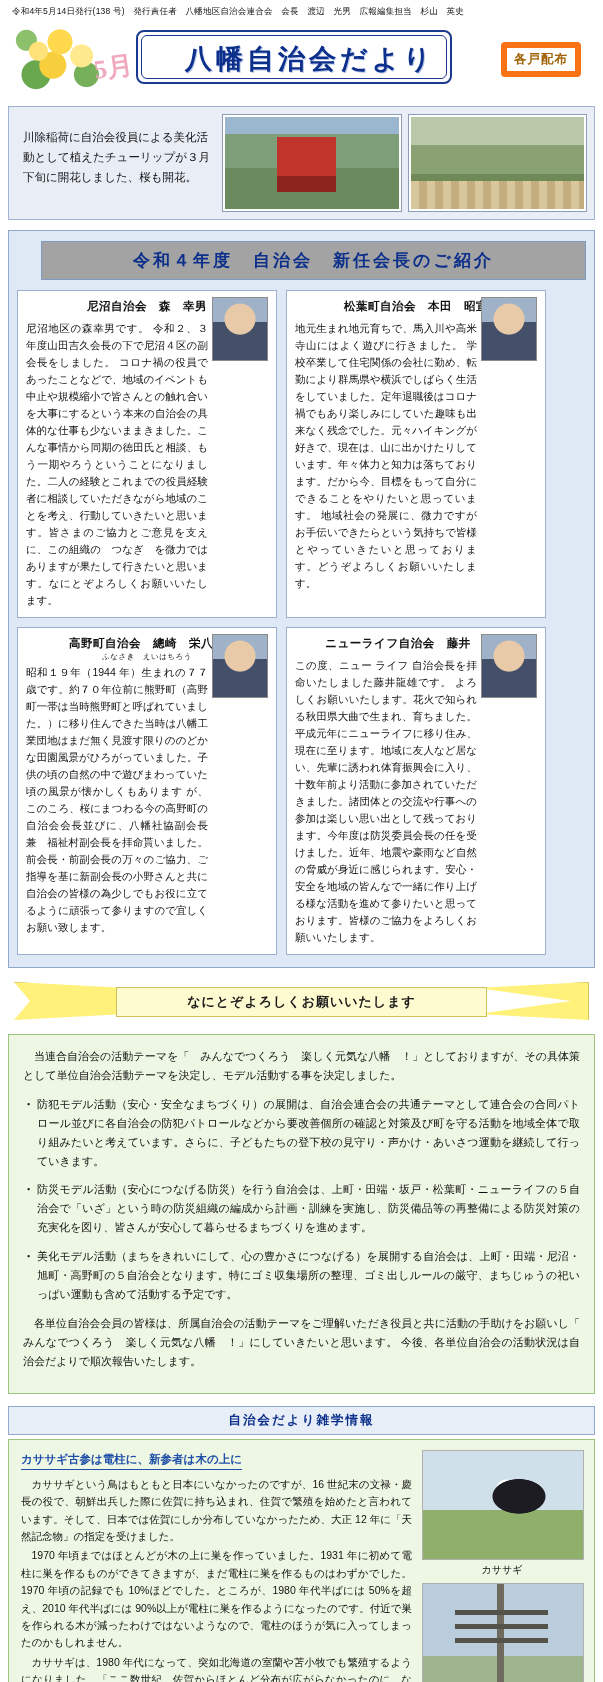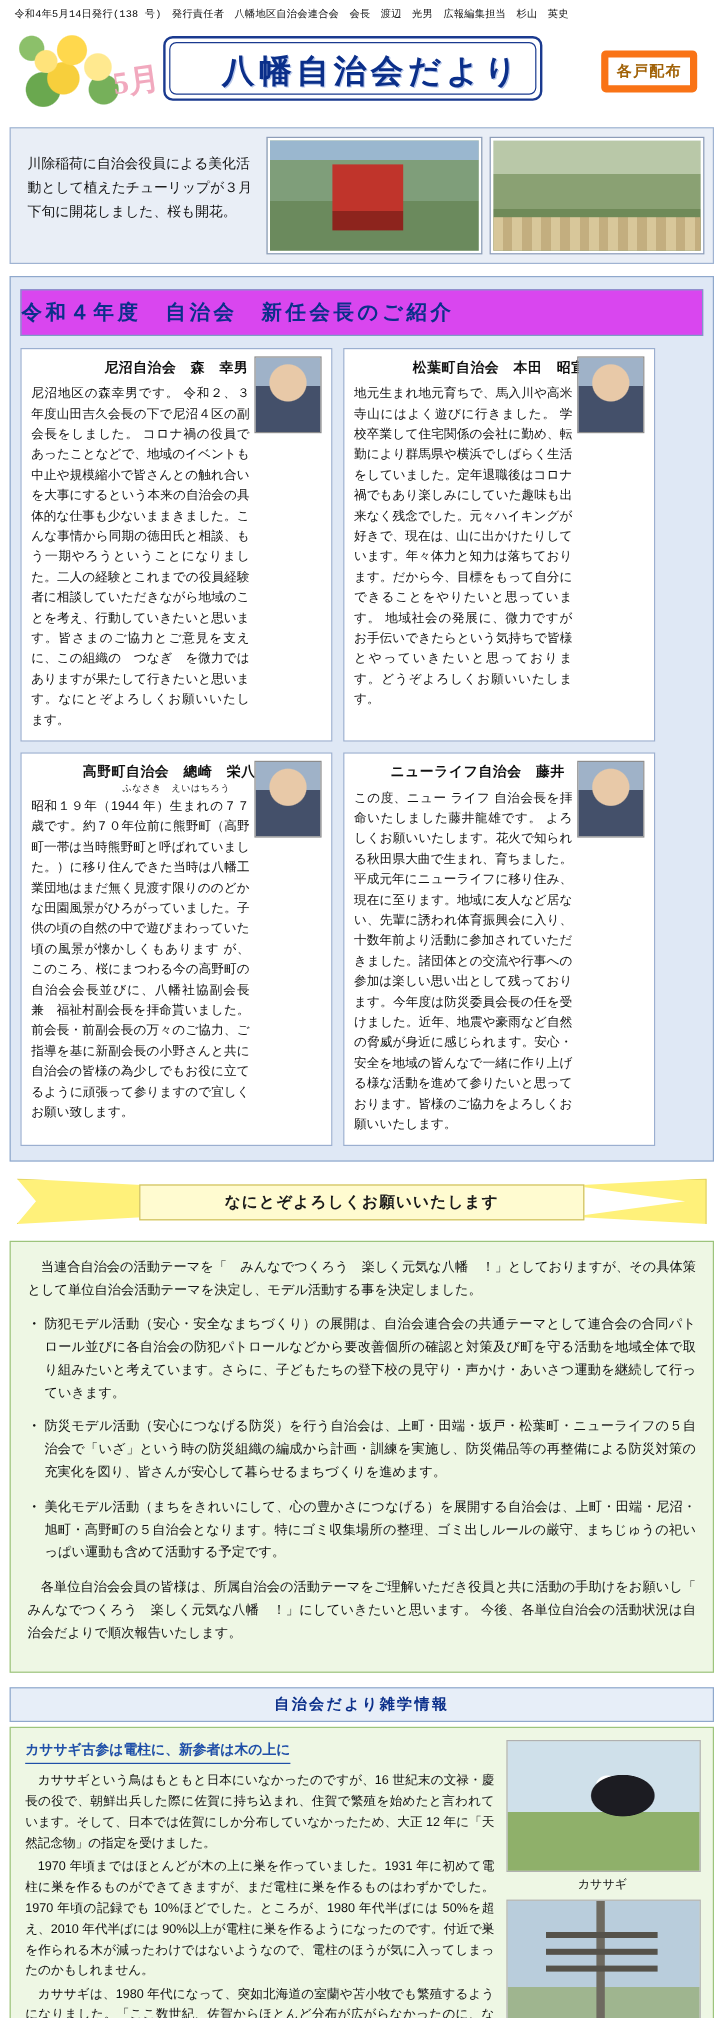--- a/index.html
+++ b/index.html
@@ -12,21 +12,20 @@
   }
   .page{width:603px;position:relative;}
 
   
   .masthead-line{
     font-size:8.5px;
     padding:6px 10px 2px 12px;
     letter-spacing:0.2px;
     color:#111;
     white-space:nowrap;
-    font-family:Liberation Mono, monospace;
   }
   .masthead{
     position:relative;
     height:82px;
     margin:0 8px;
   }
   .flower{
     position:absolute;left:4px;top:0;width:120px;height:78px;
     background:
       radial-gradient(circle at 22% 40%, #ffe37a 0 9px, rgba(255,227,122,0) 10px),
@@ -106,26 +105,28 @@
   }
 
   
   .section-band{
     margin:10px 8px 0 8px;
     background:#dfe8f5;
     border:1px solid #8fa8cc;
     padding:10px 8px 12px 8px;
   }
   .section-title{
-    background:#d946ef;
+    background:#a3a3a3;
     border:1px solid #7e9bc6;
+    text-align:center;
     font-family:"Liberation Serif","DejaVu Serif",serif;
     font-size:17px;font-weight:bold;color:#0b2f8a;letter-spacing:3px;
     padding:7px 0;
     margin-bottom:10px;
+    margin-left:24px;
   }
   .cards{display:flex;flex-wrap:wrap;gap:9px;}
   .card{
     width:260px;background:#fff;border:1px solid #9bafd0;
     padding:6px 8px 8px 8px;box-sizing:border-box;
     position:relative;min-height:218px;
   }
   .card-head{
     font-size:11.5px;font-weight:bold;text-align:center;color:#111;
     padding:2px 0 4px 0;letter-spacing:.5px;

